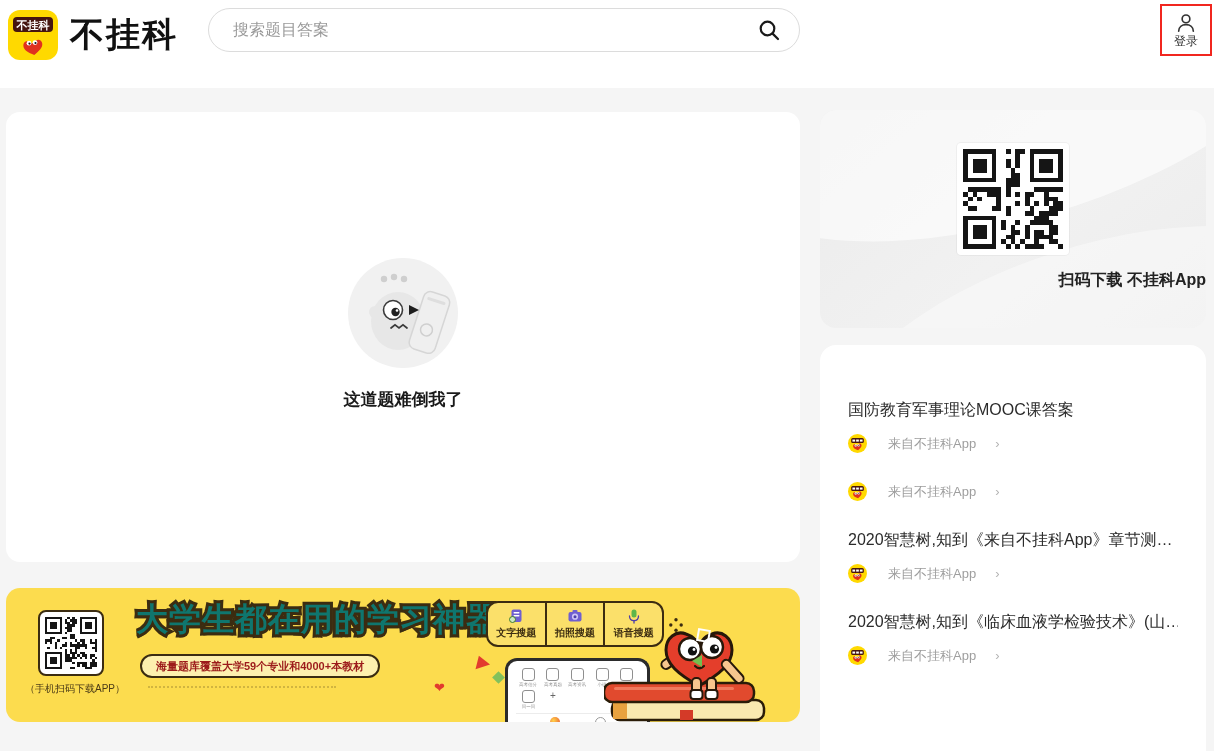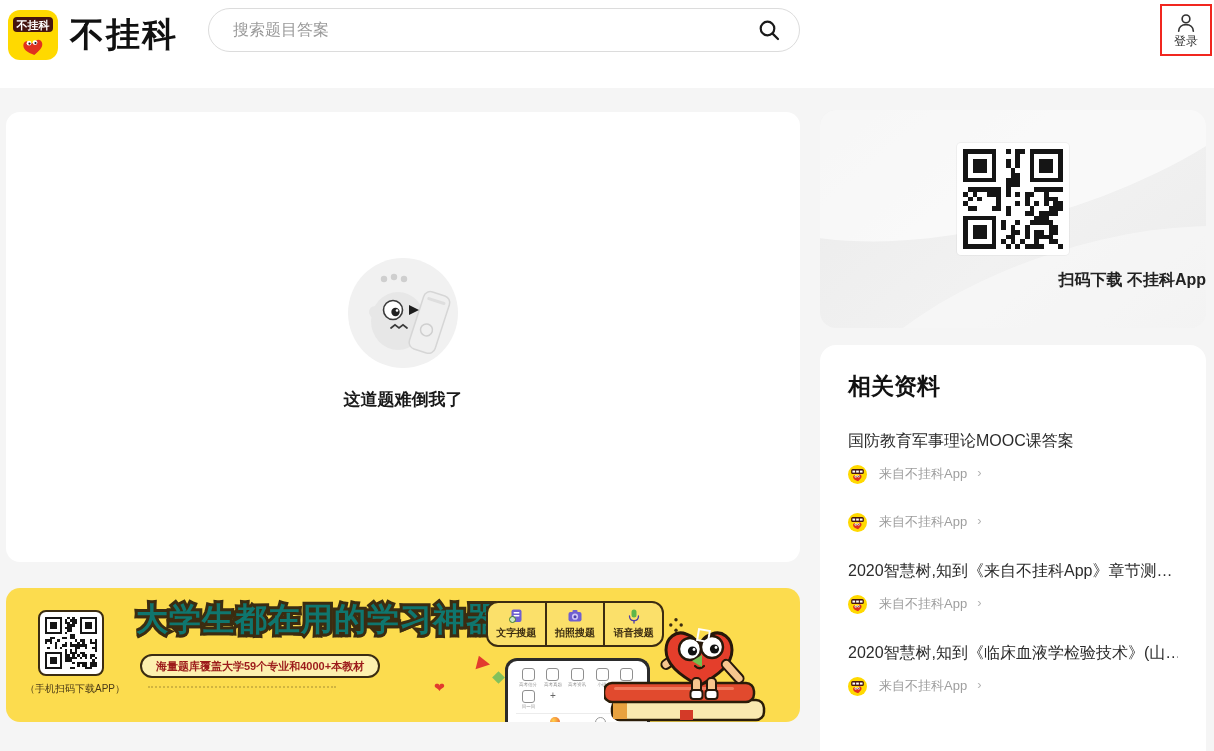--- a/index.html
+++ b/index.html
@@ -116,21 +116,21 @@
   .qr-line1{position:relative;margin-top:15px;font-size:16px;font-weight:700;color:#222;}
   .qr-line2{position:relative;margin-top:7px;font-size:15px;font-weight:700;color:#222;}
   .qr-line2 .hl{color:#efa32f;margin-right:6px;}
   .related-card{
     position:absolute;left:820px;top:345px;width:386px;height:500px;border-radius:16px;
     background:#fff;box-sizing:border-box;padding:26px 28px;
   }
   .rel-heading{font-size:23px;font-weight:700;color:#111;}
   .rel-item{margin-top:29px;cursor:pointer;}
   .rel-title{font-size:16px;color:#2b2b2b;white-space:nowrap;overflow:hidden;}
-  .rel-src{margin-top:13px;display:flex;gap:12px;}
+  .rel-src{margin-top:13px;display:flex;align-items:center;gap:21px;}
   .rel-src svg{width:19px;height:19px;flex:0 0 auto;}
   .rel-src span{font-size:13px;color:#9e9e9e;}
   .rel-src .chev{font-size:13px;color:#b3b3b3;margin-left:-2px;}
 </style>
 </head>
 <body>
 
 <svg width="0" height="0" style="position:absolute" aria-hidden="true">
   <defs>
     <symbol id="mini-logo" viewBox="0 0 24 24">
@@ -562,21 +562,20 @@
         <i style="left:66.66666666666667%;top:95.23809523809524%;width:4.761904761904762%;height:4.761904761904762%"></i>
         <i style="left:71.42857142857143%;top:95.23809523809524%;width:4.761904761904762%;height:4.761904761904762%"></i>
         <i style="left:76.19047619047619%;top:95.23809523809524%;width:4.761904761904762%;height:4.761904761904762%"></i>
         <i style="left:95.23809523809524%;top:95.23809523809524%;width:4.761904761904762%;height:4.761904761904762%"></i>
       </div>
   </div>
   <div class="qr-line1">扫码下载 不挂科App</div>
 </div>
 
 <div class="related-card">
-  <div class="rel-heading">相关资料</div>
 
   <div class="rel-item">
     <div class="rel-title">国防教育军事理论MOOC课答案</div>
     <div class="rel-src">
       <svg>
           <use href="#mini-logo"></use>
         </svg>
       <span>来自不挂科App</span>
       <span class="chev">›</span>
     </div>

